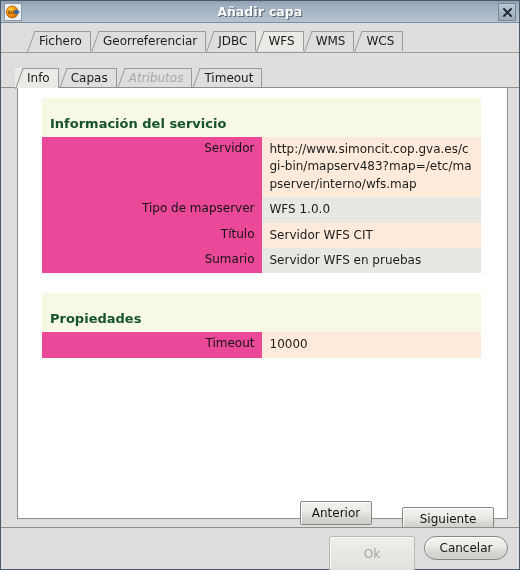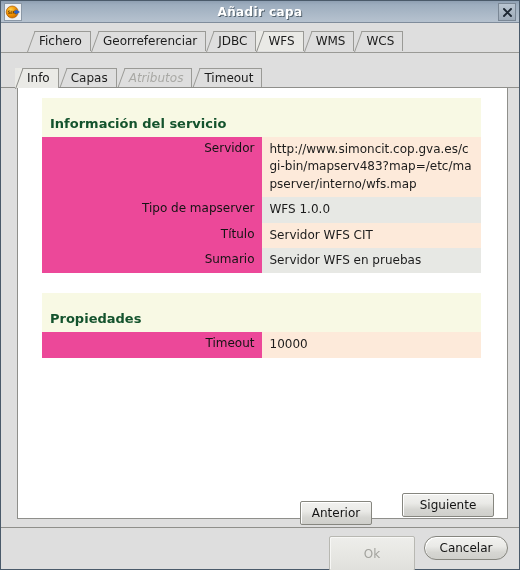--- a/index.html
+++ b/index.html
@@ -190,21 +190,21 @@
     display: flex; align-items: center; justify-content: center;
   }
   .btn.disabled {
     color: #a3a39e;
     border-color: #b8b8b2;
     background: linear-gradient(to bottom, #eeeeeb 0%, #e6e6e2 60%, #e0e0dc 100%);
     box-shadow: inset 1px 1px 0 #f7f7f5;
     cursor: default;
   }
   .btn-anterior  { position: absolute; left: 299px; top: 500px; width: 72px; height: 24px; }
-  .btn-siguiente { position: absolute; left: 401px; top: 492px; width: 92px; height: 24px; }
+  .btn-siguiente { position: absolute; left: 401px; top: 506px; width: 92px; height: 24px; }
 
   
   .bottombar {
     flex: 0 0 42px;
     background: #dedede;
     border-top: 1px solid #8f8f8b;
     position: relative;
   }
   .btn-ok       { position: absolute; left: 328px; top: 8px; width: 86px; height: 35px; }
   .btn-cancelar { position: absolute; left: 423px; top: 8px; width: 84px; height: 24px; border-radius: 12px; }

